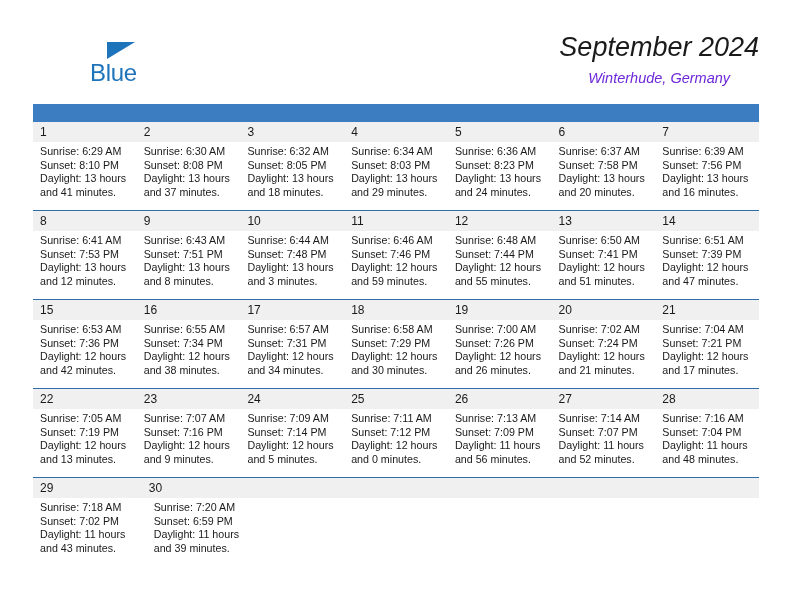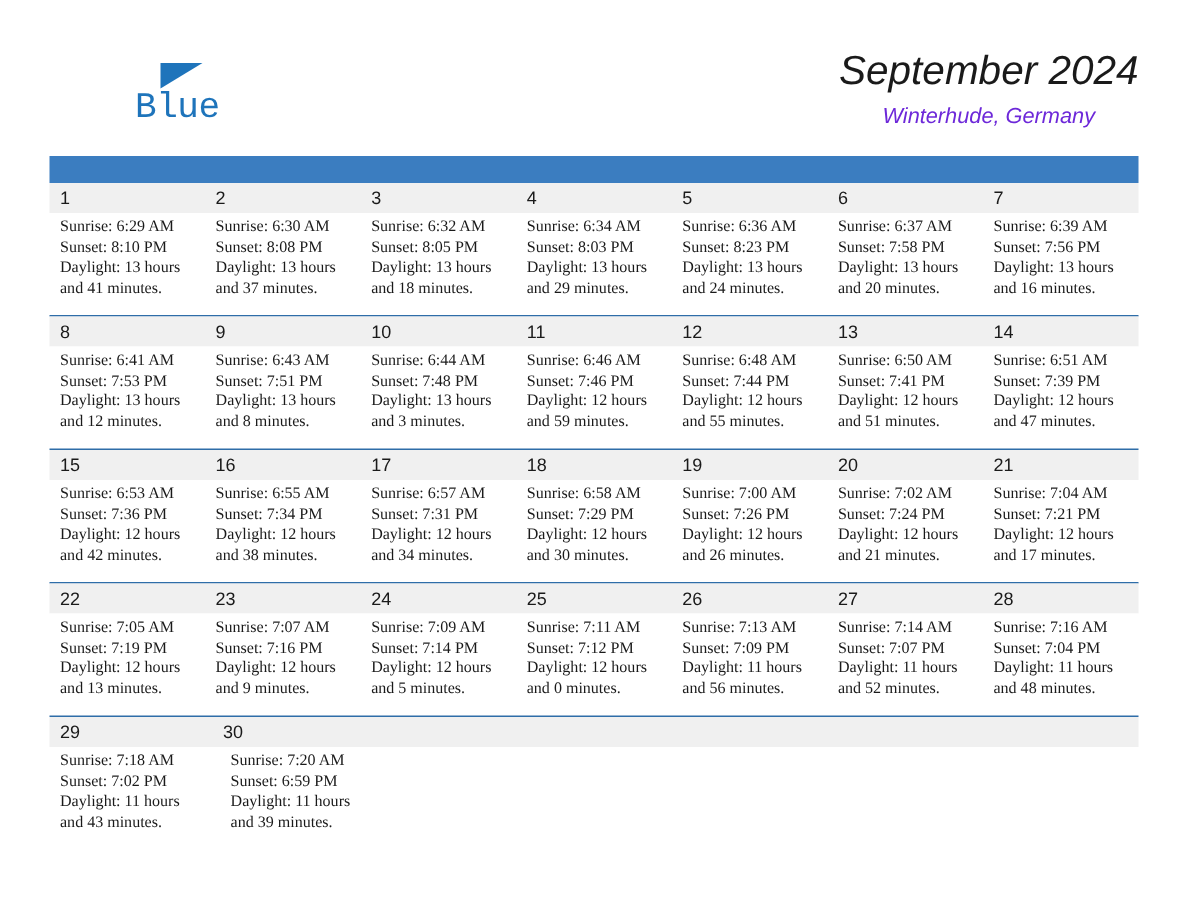--- a/index.html
+++ b/index.html
@@ -57,21 +57,20 @@
     border-bottom: 17px solid transparent;
   }
   .logo-blue {
     position: absolute;
     left: 54px;
     top: 22px;
     font-size: 24px;
     letter-spacing: -0.3px;
     color: #1e74bb;
     line-height: 26px;
-    font-family: Liberation Mono, monospace;
   }
 
   .title-block {
     position: absolute;
     right: 0;
     top: 0;
     text-align: center;
     font-style: italic;
   }
   .cal-title {
@@ -135,21 +134,20 @@
   }
   .detail-row {
     display: flex;
     background: #ffffff;
     height: 68px;
   }
   .detail-cell {
     flex: 1 1 0;
     padding: 3px 7px 0 7px;
     box-sizing: border-box;
-    font-family: Liberation Serif, serif;
   }
   .detail-line {
     font-size: 10.7px;
     line-height: 13.6px;
     color: #1a1a1a;
     white-space: nowrap;
   }
   .empty-cell {
     flex: 1 1 0;
   }

